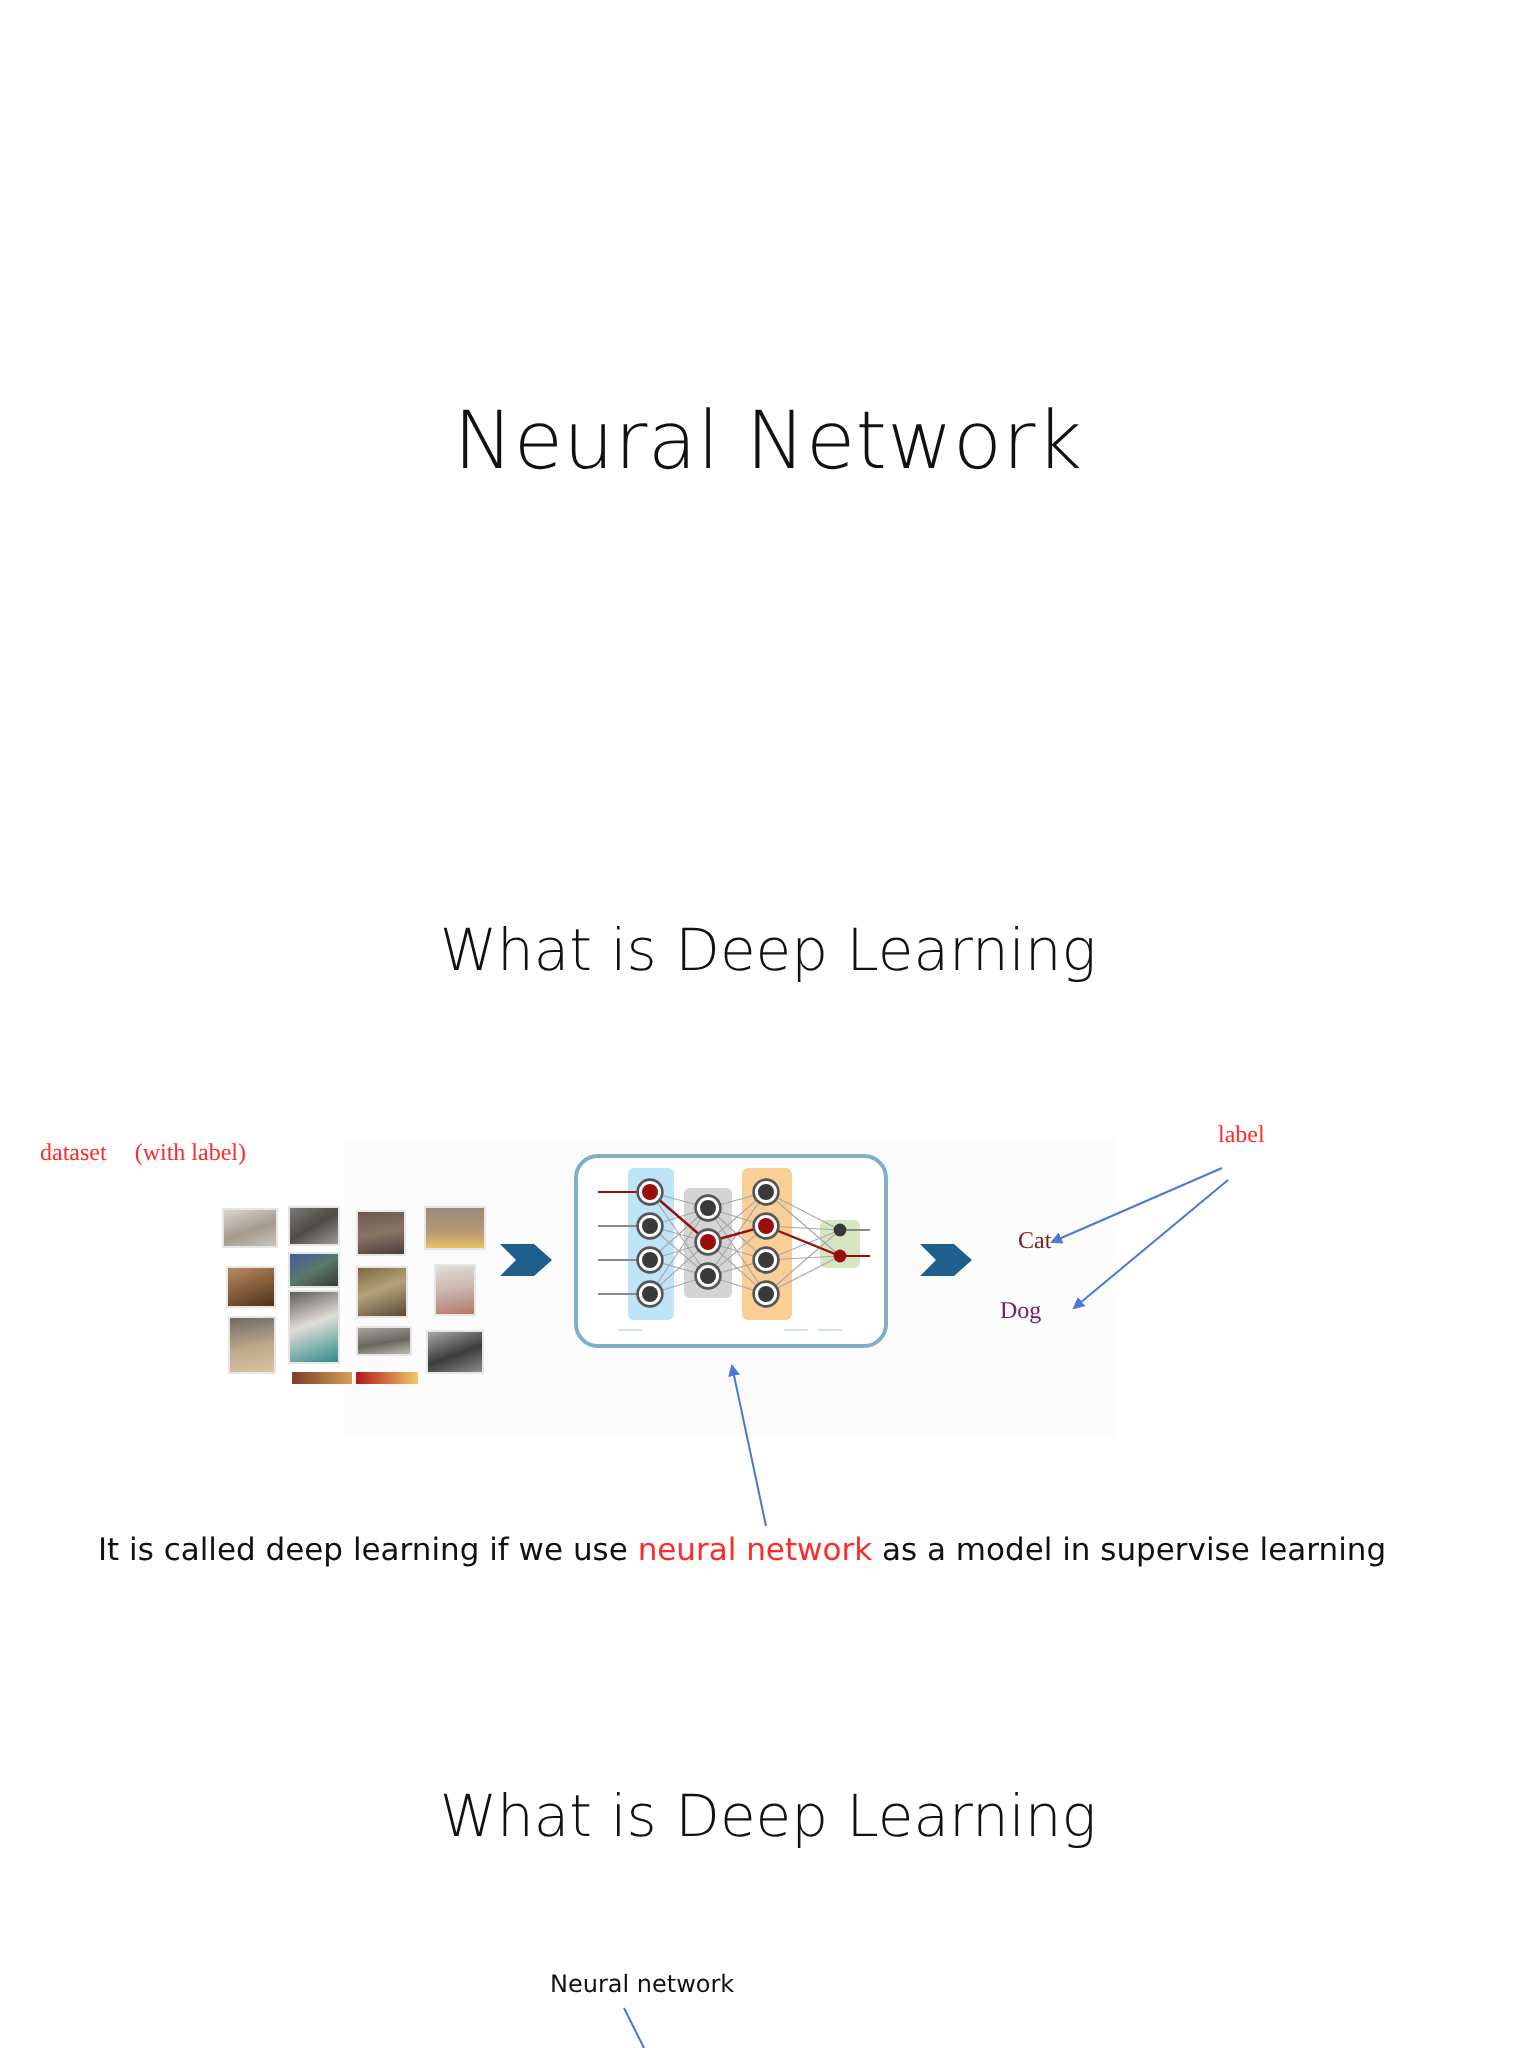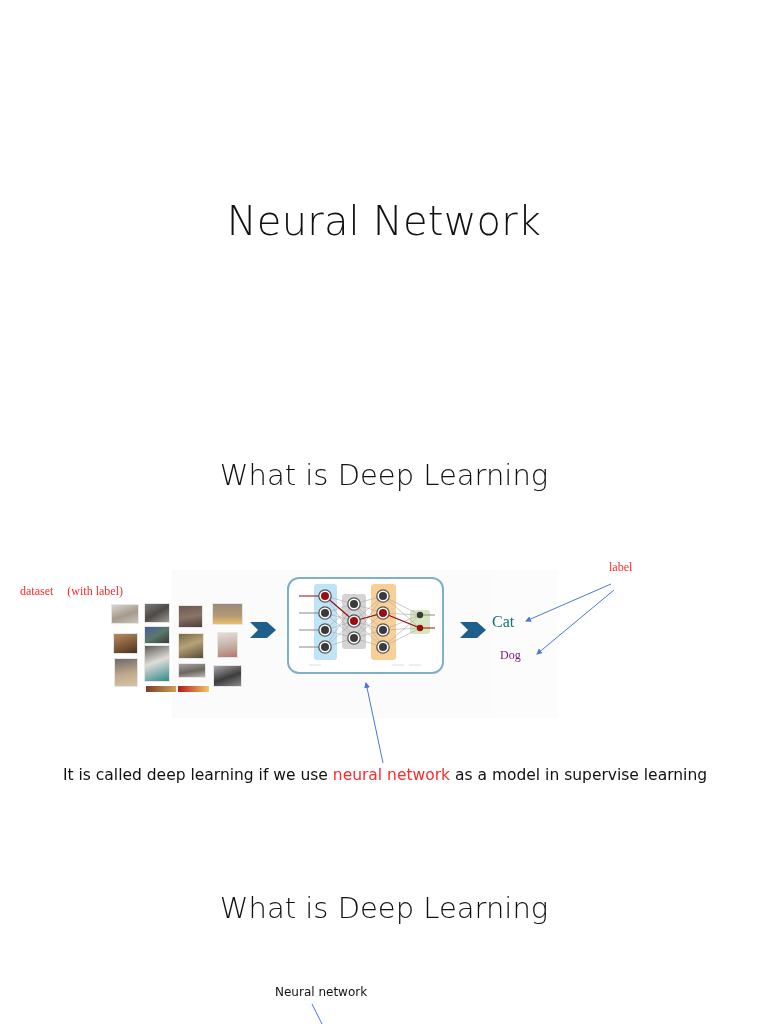--- a/index.html
+++ b/index.html
@@ -37,24 +37,24 @@
       top: 891px;
       font-size: 29px;
     }
     .red-text { color: #ff2a2a; }
     .small-label {
       position: absolute;
       font-size: 12px;
       white-space: nowrap;
       font-family: Liberation Serif, serif;
     }
-    #dataset-label { left: 20px; top: 584px; }
+    #dataset-label { left: 20px; top: 569px; }
     #dataset-word { margin-right: 14px; }
     #label-word { left: 609px; top: 560px; }
-    #cat-label { left: 492px; top: 613px; color: #0f766e; font-size: 16px; }
+    #cat-label { left: 509px; top: 613px; color: #7f1d1d; font-size: 12px; }
     #dog-label { left: 500px; top: 648px; color: #701a75; font-size: 12px; }
 
     
     #diagram-panel {
       position: absolute;
       left: 172px;
       top: 570px;
       width: 322px;
       height: 148px;
       background: #fbfbfb;
@@ -95,21 +95,20 @@
 
     #sentence {
       position: absolute;
       left: 0;
       width: 742px;
       top: 766px;
       text-align: center;
       font-size: 15.5px;
       color: #111111;
       white-space: nowrap;
-      padding-left: 14px;
     }
 
     #nn-label-bottom {
       position: absolute;
       left: 275px;
       top: 985px;
       font-size: 12px;
       color: #111;
       white-space: nowrap;
     }

